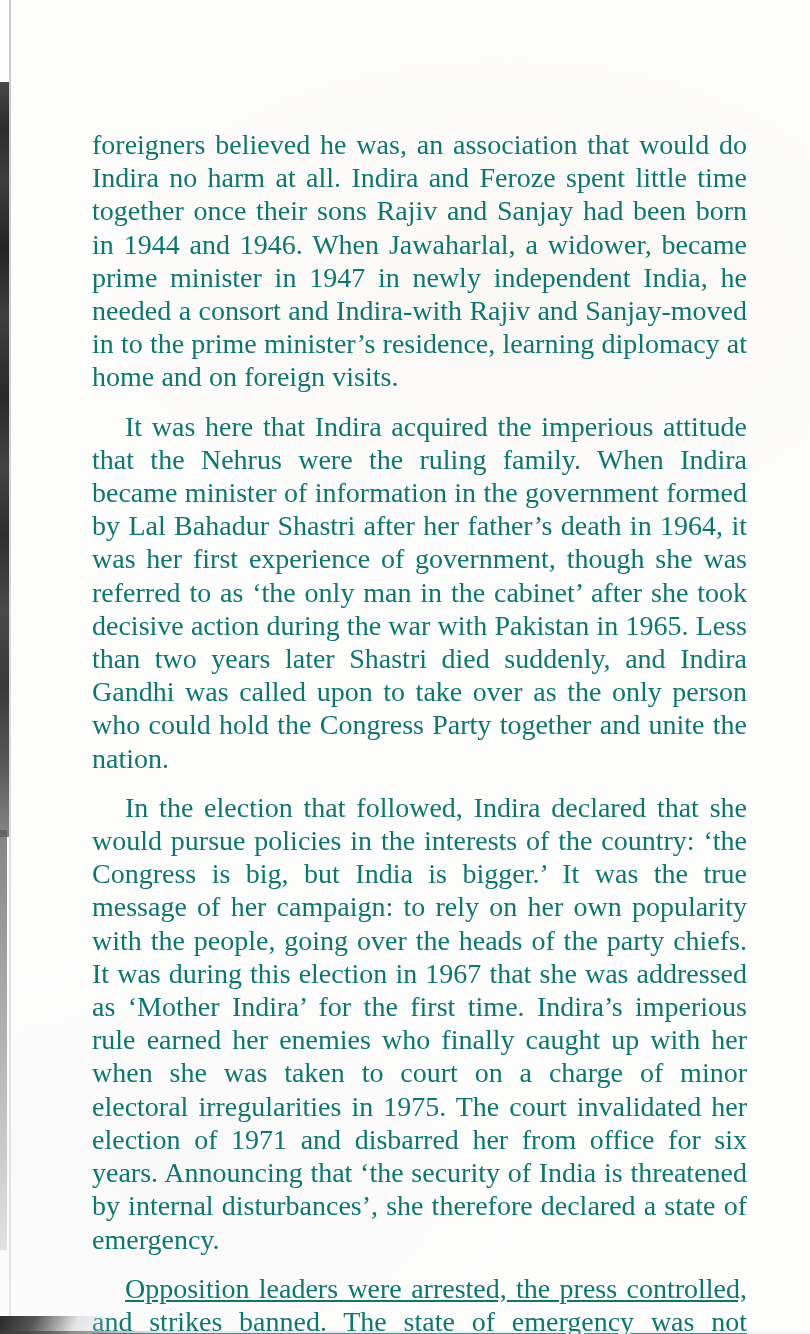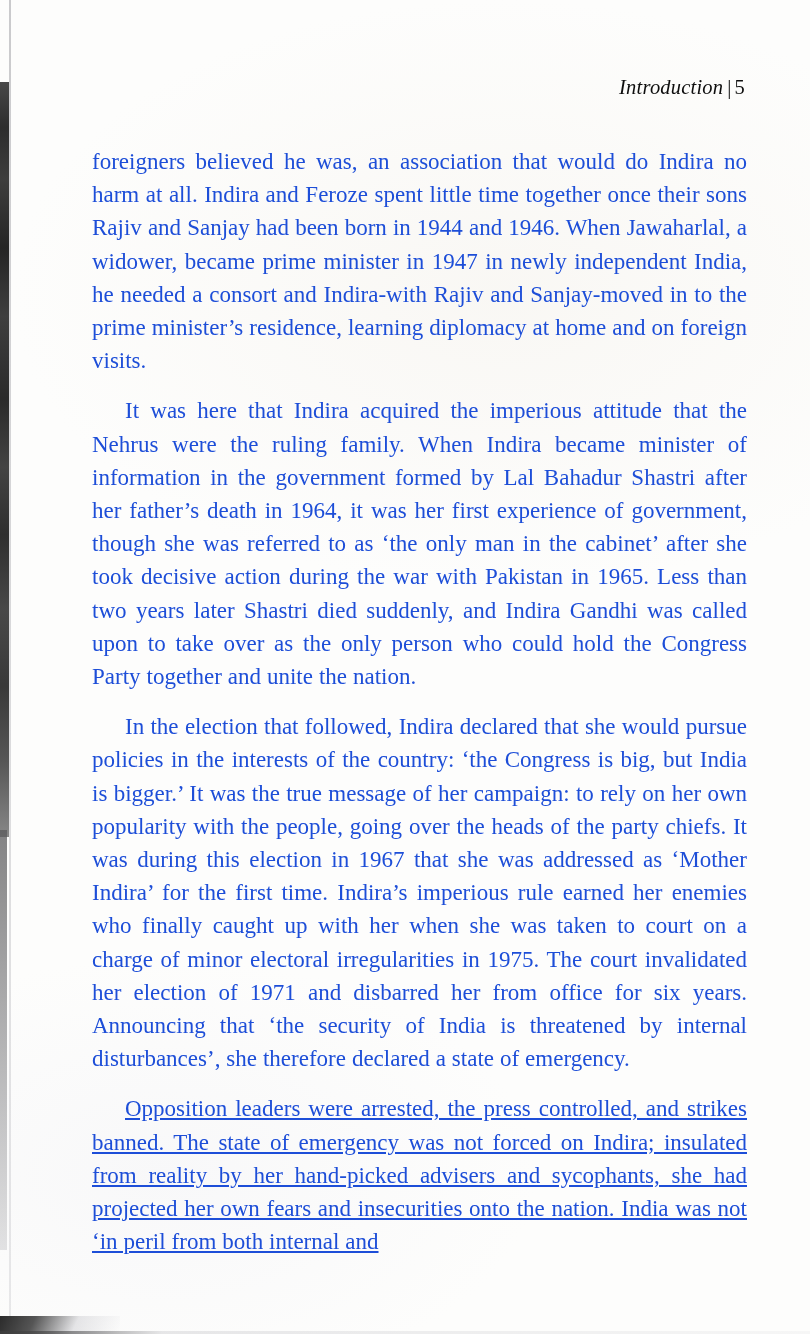--- a/index.html
+++ b/index.html
@@ -95,50 +95,47 @@
 
   
   .text-block {
     position: absolute;
     top: 128px;
     left: 92px;
     width: 655px;
   }
 
   p.para {
-    margin: 17px 0 16px 0;
-    font-size: 23px;
+    margin: 0 0 16px 0;
+    font-size: 28px;
     line-height: 33.2px;
     text-align: justify;
     text-justify: inter-word;
     word-spacing: 0.2px;
-    color: #1d4ed8;
+    color: #0f766e;
   }
   p.para.indent {
     text-indent: 33px;
   }
   p.para:last-child {
     margin-bottom: 0;
     text-decoration: underline;
   }
 </style>
 </head>
 <body>
 
 <div id="page">
 
   <div class="paper-tint"></div>
 
   <div class="gutter-strip"></div>
   <div class="gutter-fade"></div>
   <div class="edge-line-left"></div>
 
-  <div class="running-head">
-    <span>Introduction</span><span class="sep">|</span><span class="pageno">5</span>
-  </div>
 
   <div class="text-block">
     <p class="para">foreigners believed he was, an association that would do Indira no harm at all. Indira and Feroze spent little time together once their sons Rajiv and Sanjay had been born in 1944 and 1946. When Jawaharlal, a widower, became prime minister in 1947 in newly independent India, he needed a consort and Indira-with Rajiv and Sanjay-moved in to the prime minister’s residence, learning diplomacy at home and on foreign visits.</p>
     <p class="para indent">It was here that Indira acquired the imperious attitude that the Nehrus were the ruling family. When Indira became minister of information in the government formed by Lal Bahadur Shastri after her father’s death in 1964, it was her first experience of government, though she was referred to as ‘the only man in the cabinet’ after she took decisive action during the war with Pakistan in 1965. Less than two years later Shastri died suddenly, and Indira Gandhi was called upon to take over as the only person who could hold the Congress Party together and unite the nation.</p>
     <p class="para indent">In the election that followed, Indira declared that she would pursue policies in the interests of the country: ‘the Congress is big, but India is bigger.’ It was the true message of her campaign: to rely on her own popularity with the people, going over the heads of the party chiefs. It was during this election in 1967 that she was addressed as ‘Mother Indira’ for the first time. Indira’s imperious rule earned her enemies who finally caught up with her when she was taken to court on a charge of minor electoral irregularities in 1975. The court invalidated her election of 1971 and disbarred her from office for six years. Announcing that ‘the security of India is threatened by internal disturbances’, she therefore declared a state of emergency.</p>
     <p class="para indent">Opposition leaders were arrested, the press controlled, and strikes banned. The state of emergency was not forced on Indira; insulated from reality by her hand-picked advisers and sycophants, she had projected her own fears and insecurities onto the nation. India was not ‘in peril from both internal and</p>
   </div>
 
   <div class="corner-wedge"></div>
   <div class="bottom-edge"></div>

